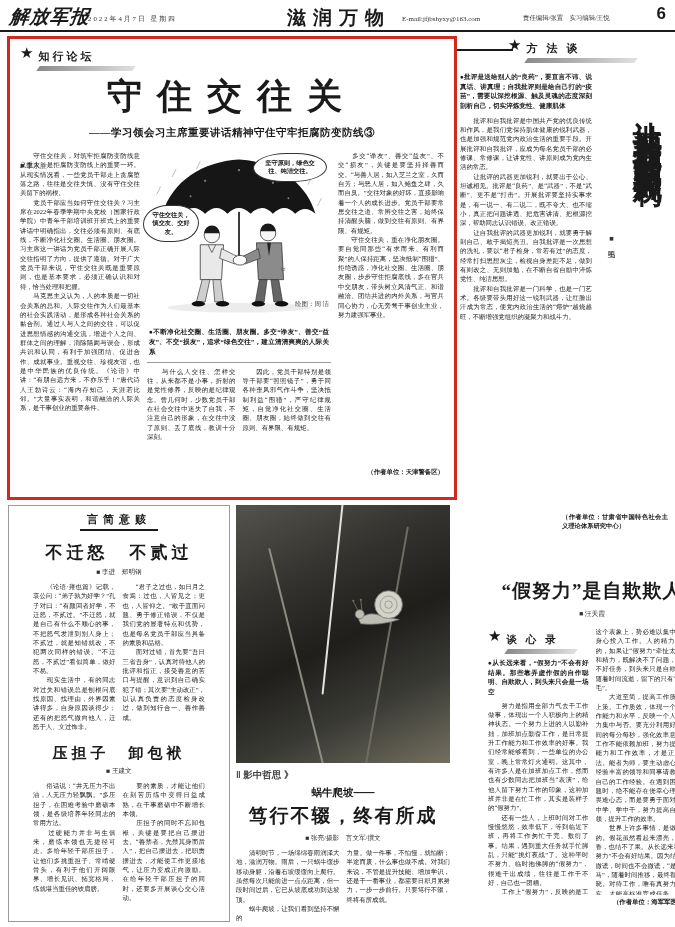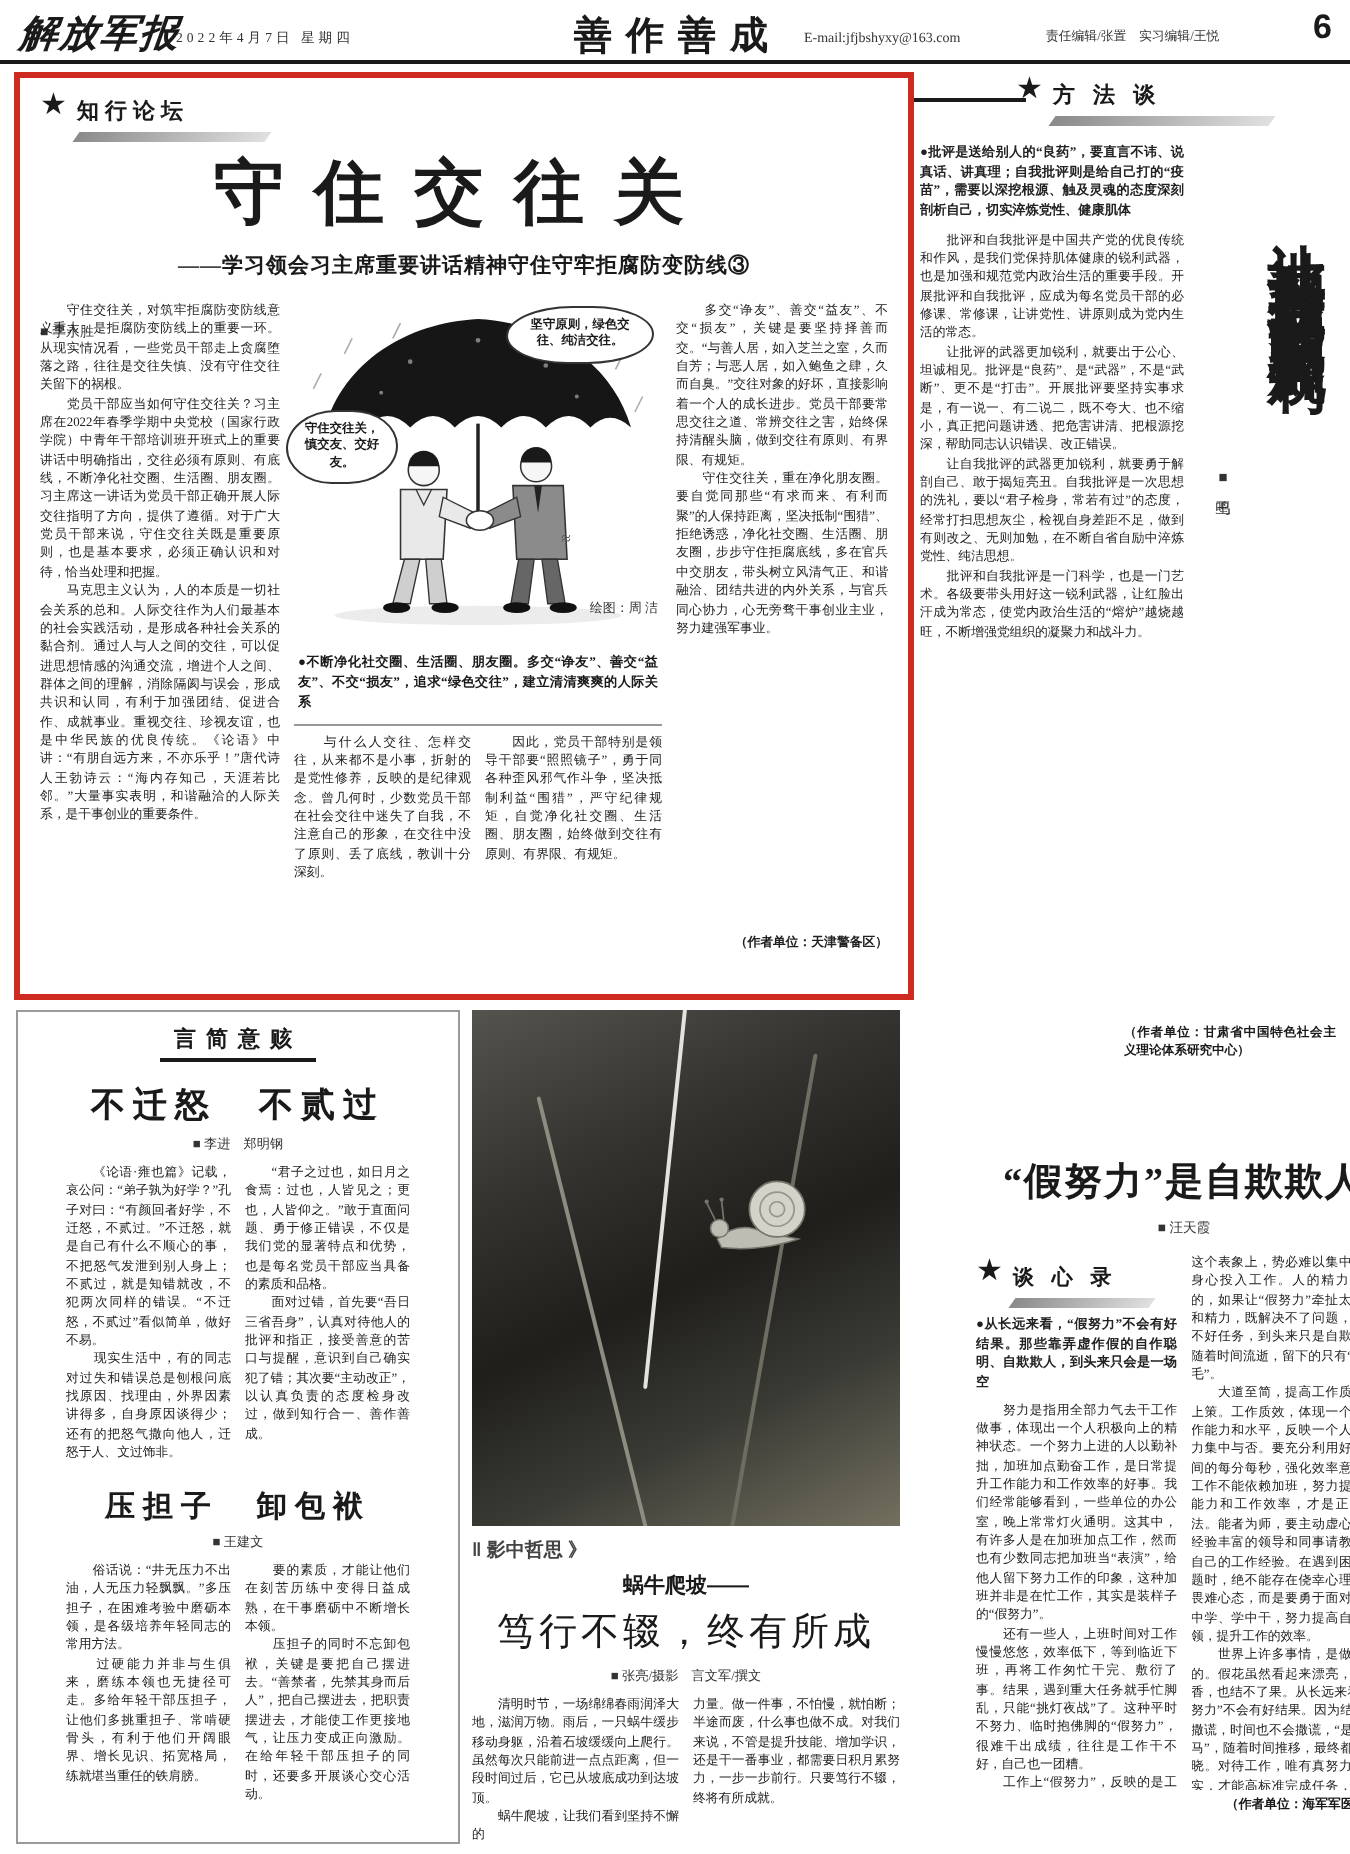--- a/index.html
+++ b/index.html
@@ -61,41 +61,41 @@
   .two-col{display:flex;gap:7px;overflow:hidden}
   .two-col .txt{flex:1}
   .h150{height:152px}.h118{height:122px}
   
   .photo-sec{position:absolute;left:236px;top:505px;width:214px;height:339px}
   .photo{position:relative;width:214px;height:258px;overflow:hidden;
          background:linear-gradient(155deg,#55534e 0%,#35332f 28%,#1f1e1b 52%,#3a3a35 74%,#73705f 100%)}
   .blade{position:absolute;border-radius:2px}
   .photo-label{font-size:9.5px;font-weight:bold;color:#444;margin-top:6px}
   .kicker{text-align:center;font-weight:bold;font-size:10.5px;margin-top:4px}
-  .photo-head{text-align:center;font-weight:normal;font-size:19px;letter-spacing:2px;margin-top:3px}
+  .photo-head{text-align:center;font-weight:bold;font-size:19px;letter-spacing:2px;margin-top:3px}
   .photo-author{text-align:center;font-size:6.6px;color:#333;margin:5px 0 5px 0}
   
   .heart{position:absolute;left:488px;top:578px;width:208px;height:349px;overflow:hidden}
   .heart-head{text-align:center;font-weight:bold;font-size:19px;letter-spacing:1px}
   .heart-author{text-align:center;font-size:6.8px;color:#333;margin-top:5px}
   .heart-cols{display:flex;gap:7px;margin-top:8px;height:268px;overflow:hidden}
   .heart-c1,.heart-c2{flex:1;overflow:hidden}
   .intro{font-weight:bold;font-size:6.6px}
   .heart-credit{font-weight:bold;font-size:6.4px;text-align:right;margin-top:3px}
   .mini-seclabel{margin:2px 0 4px 0}
   .mini-seclabel .sec-name{font-size:10.5px}
   .mini-seclabel .deco{width:70px}
 </style>
 </head>
 <body>
 
 <div>
   <div class="masthead">解放军报</div>
   <div class="hdr-date">2022年4月7日 星期四</div>
-  <div class="hdr-title sans">善作善成</div>
+  <div class="hdr-title sans">滋润万物</div>
   <div class="hdr-mail">E-mail:jfjbshyxy@163.com</div>
   <div class="hdr-ed">责任编辑/张置　实习编辑/王悦</div>
   <div class="hdr-page sans">6</div>
   <div class="hdr-rule"></div>
 </div>
 
 <div class="connector"></div>
 <div class="redbox">
   <div style="padding:7px 10px 0 10px">
     <div class="seclabel">

